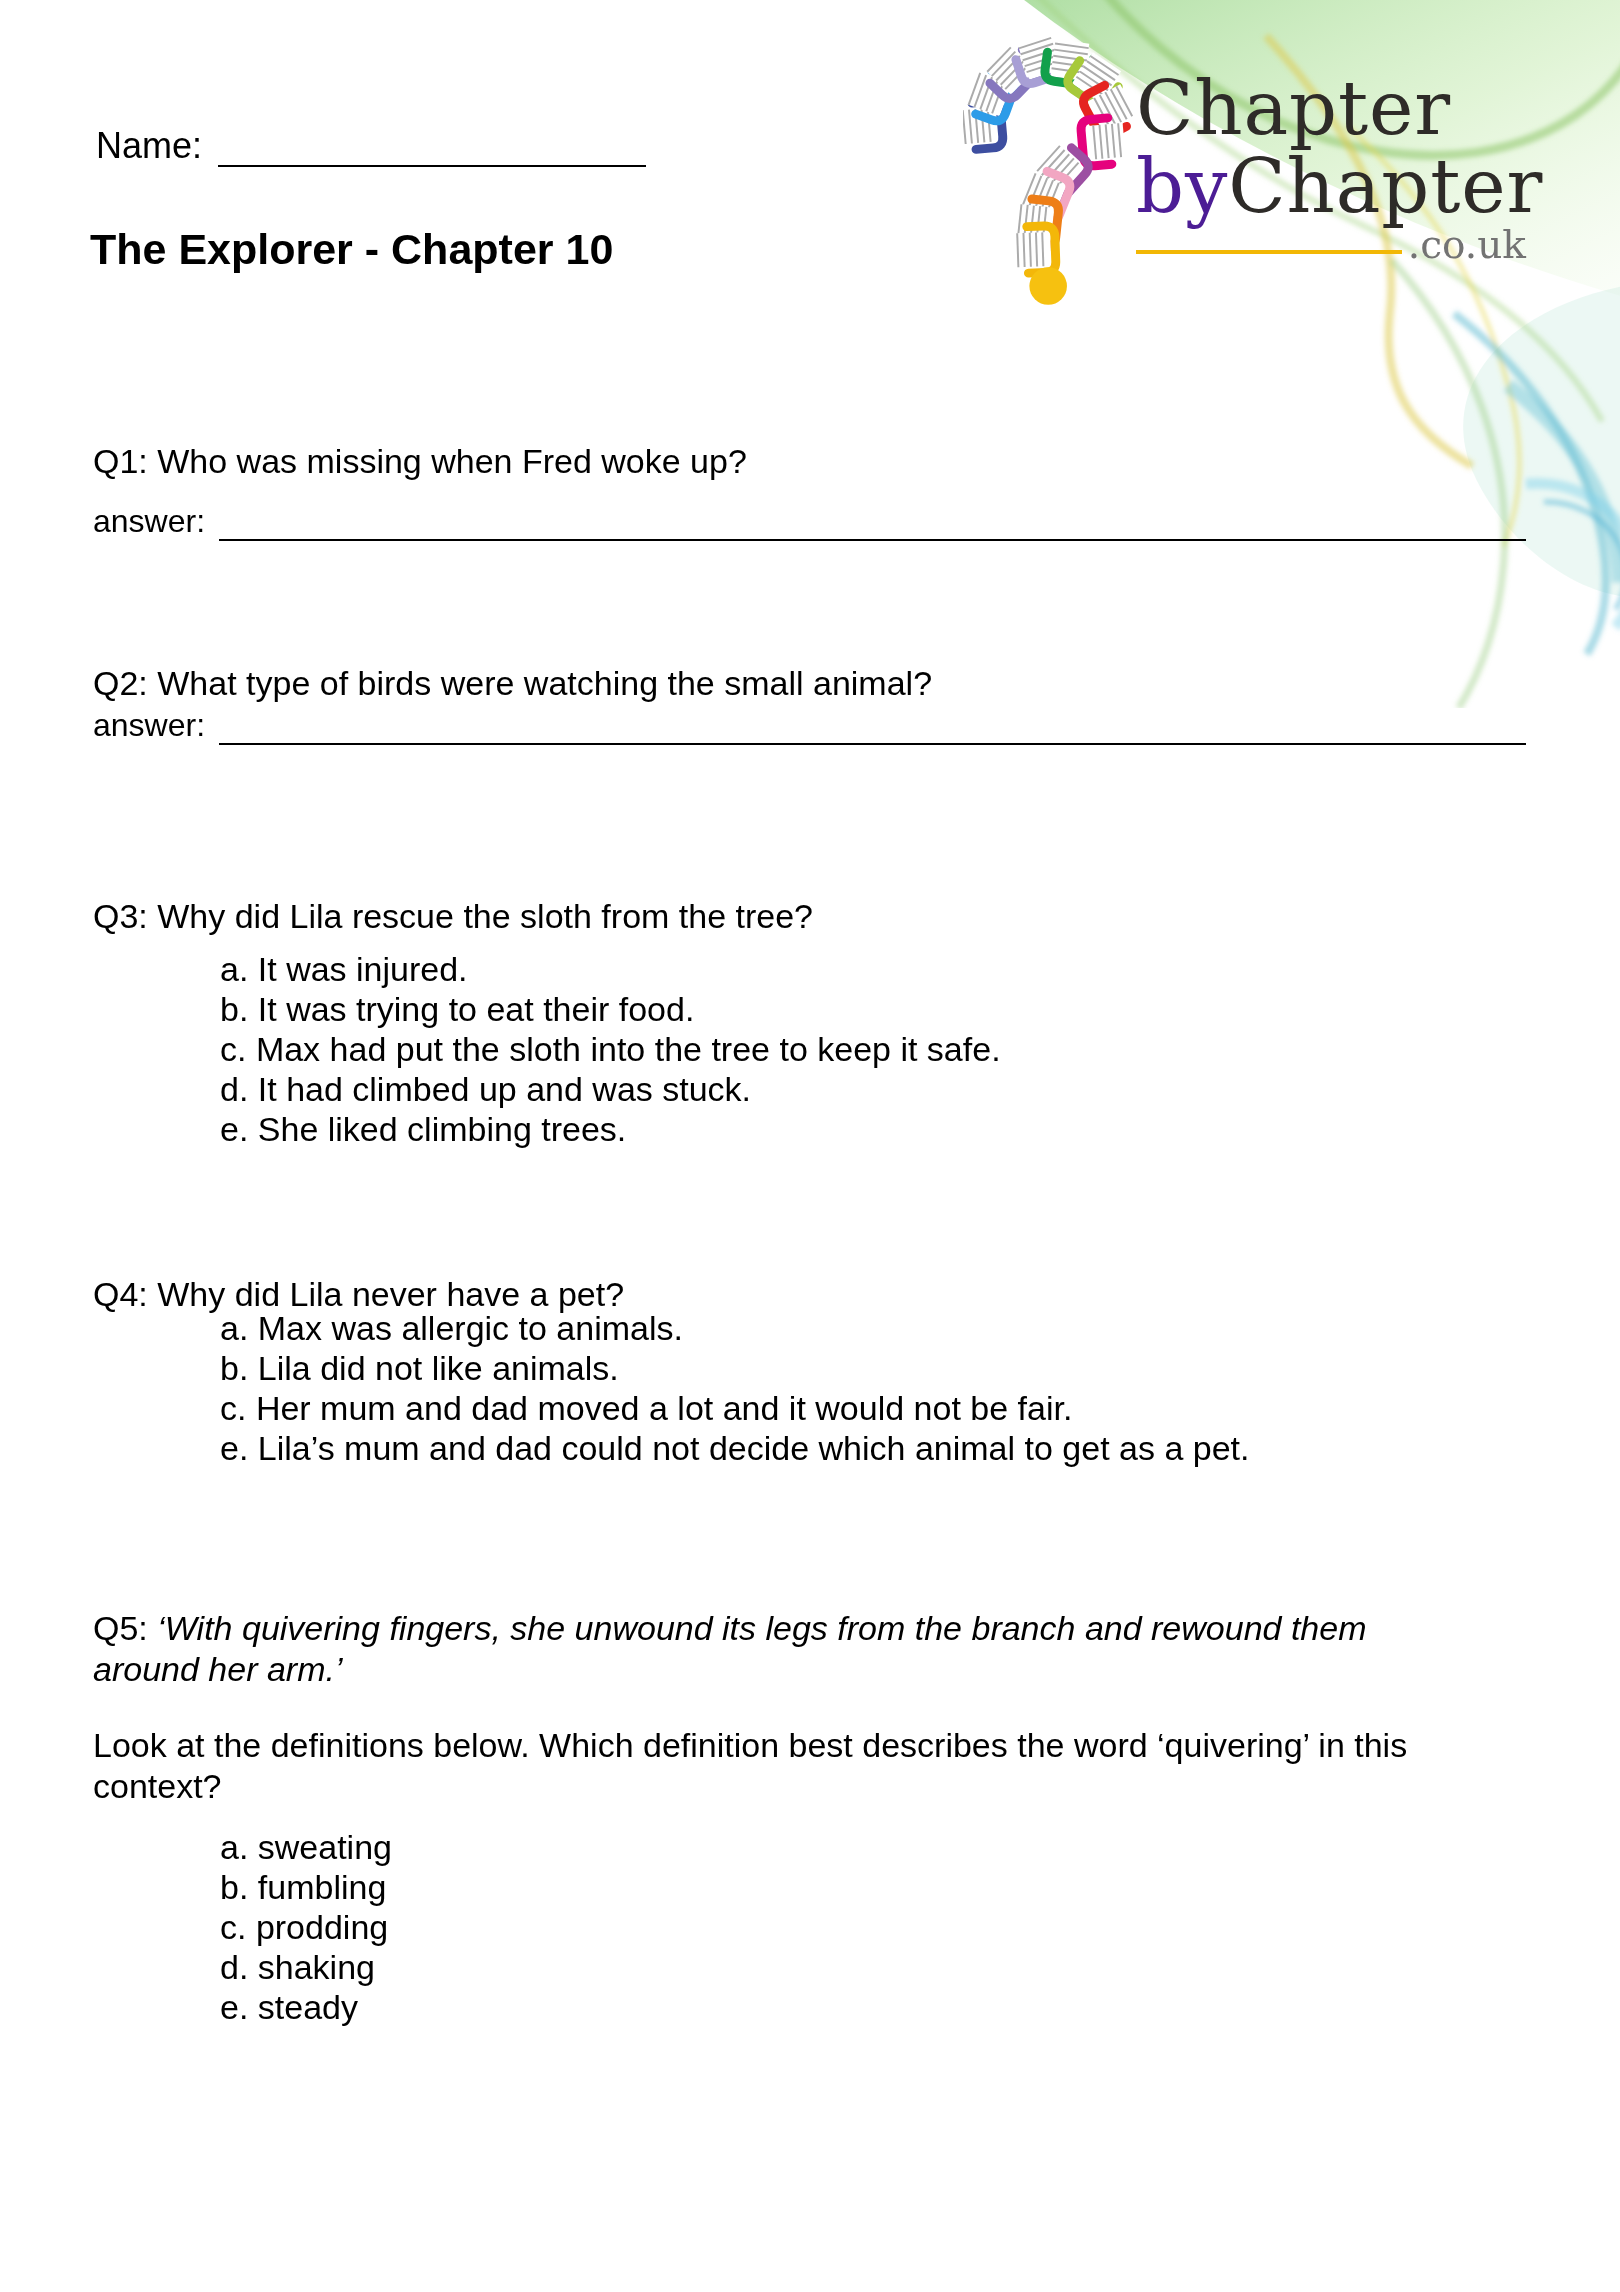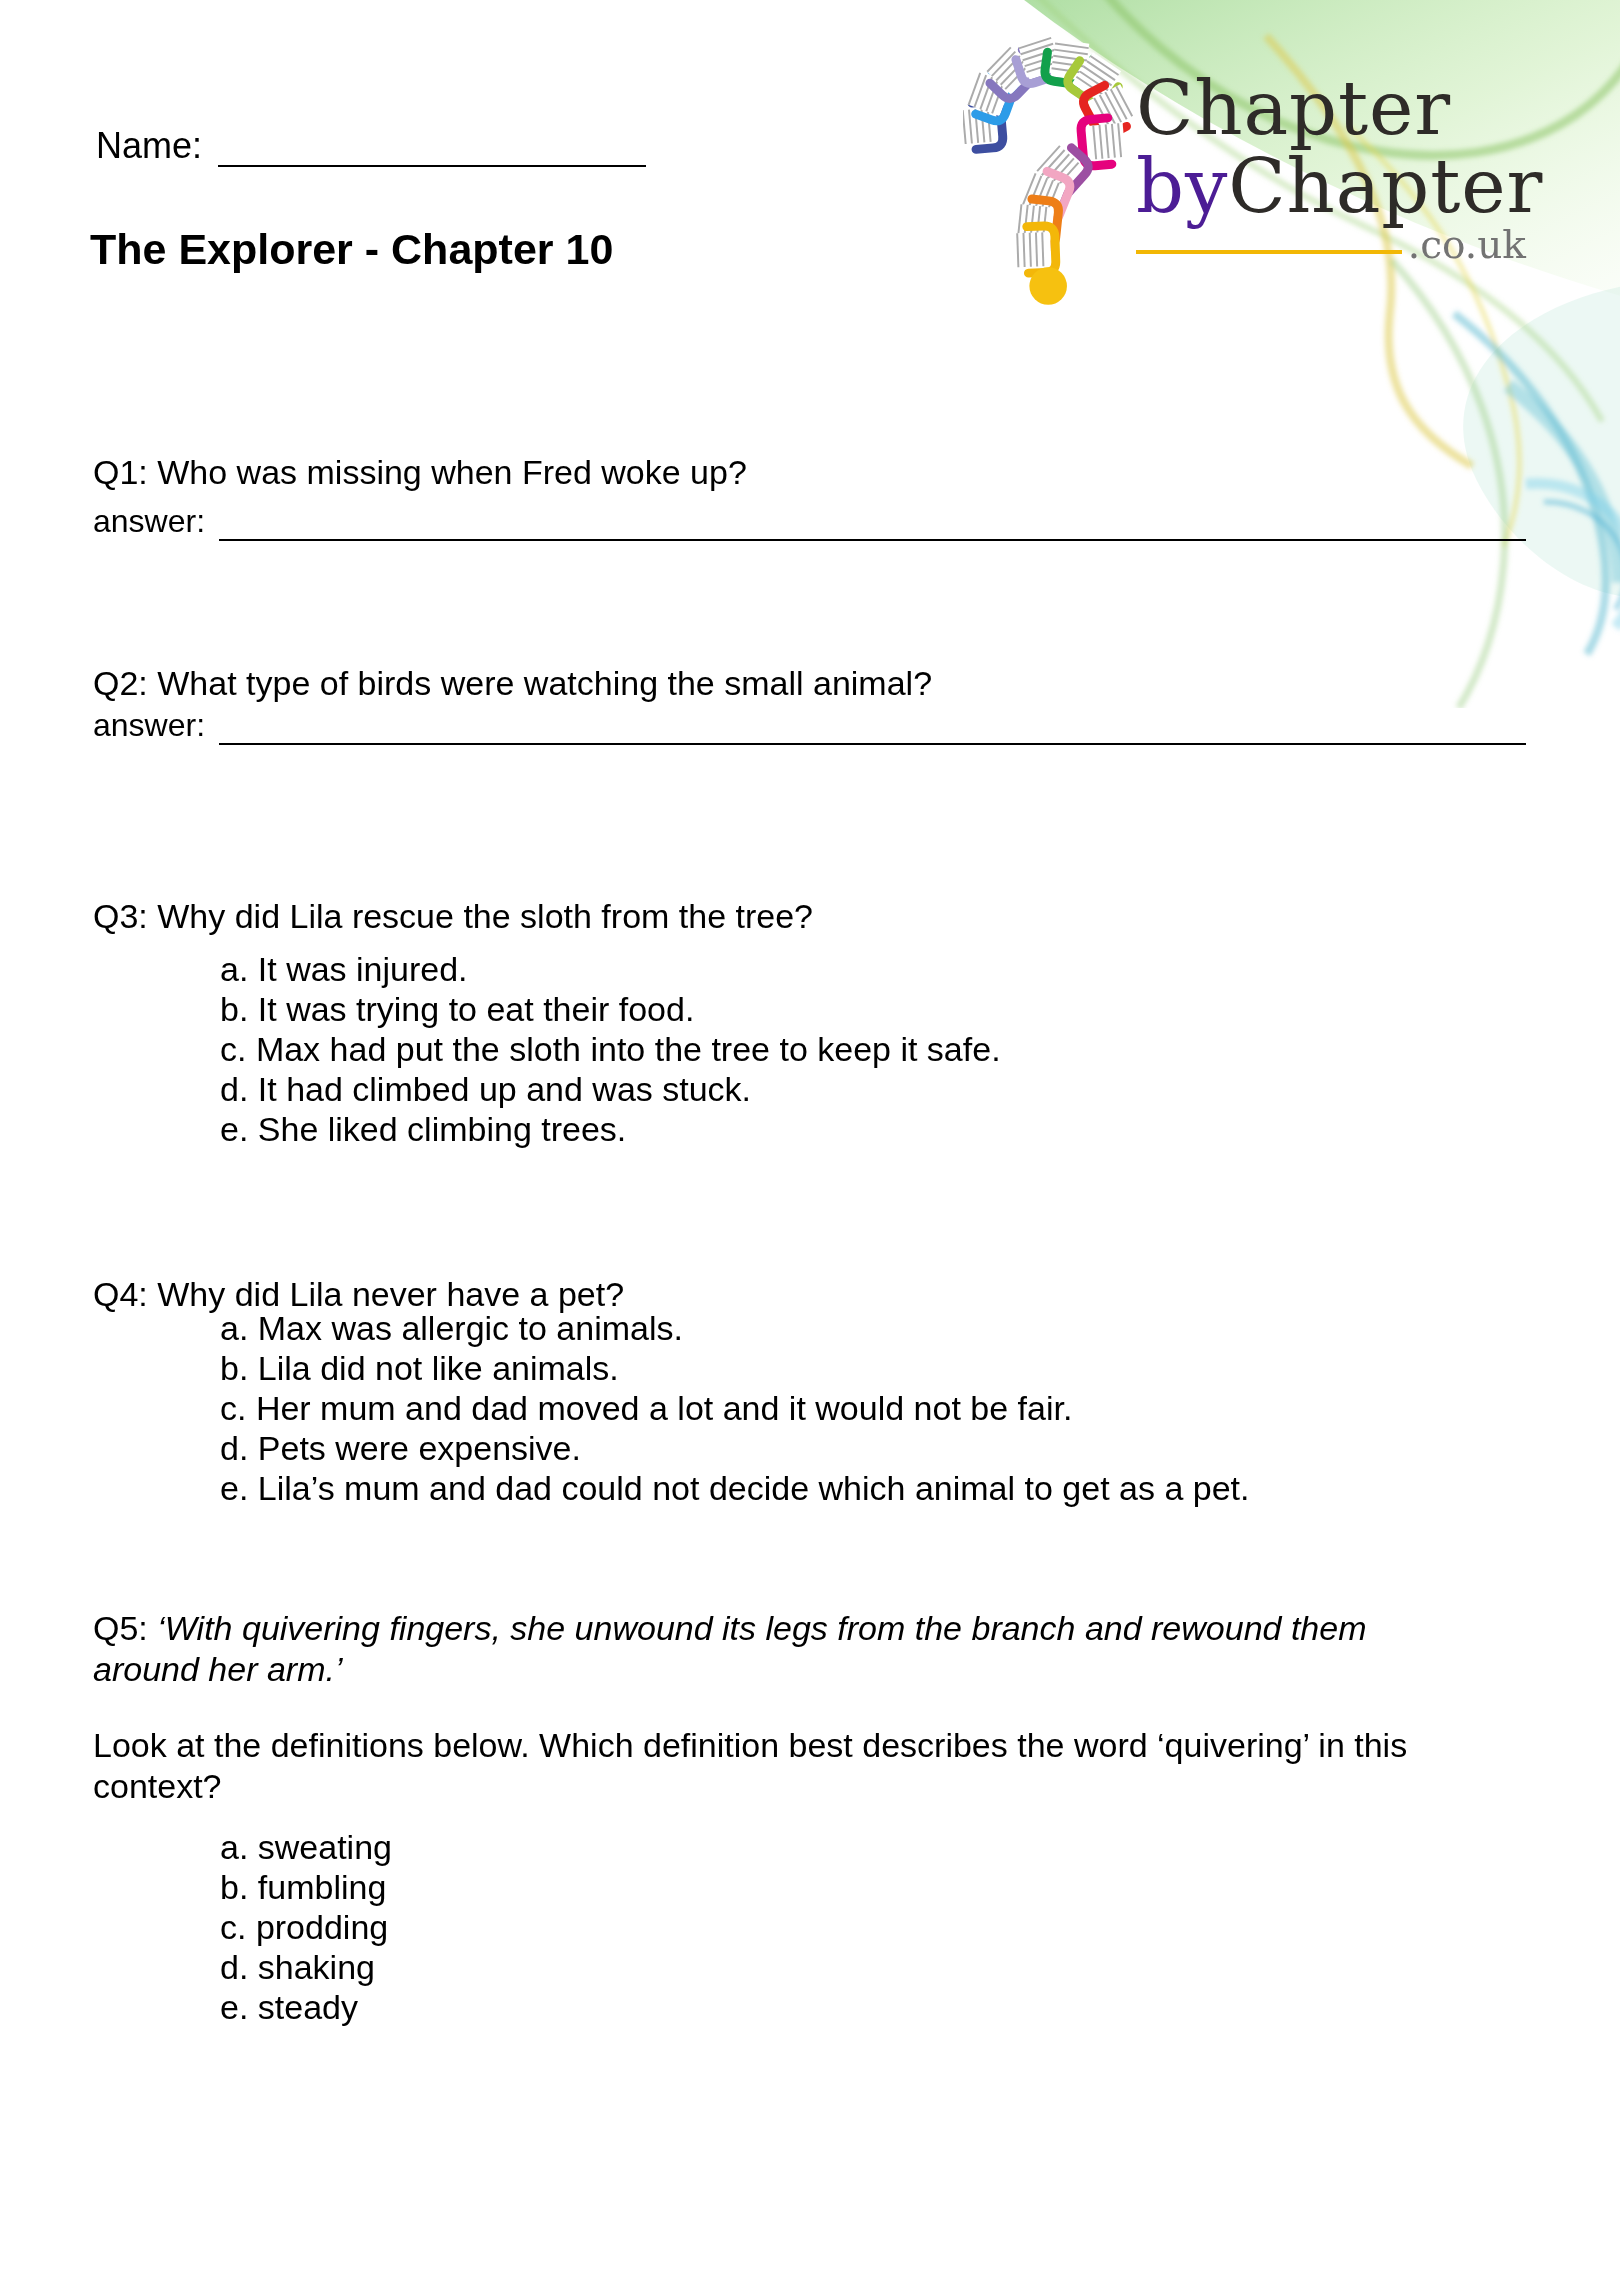--- a/index.html
+++ b/index.html
@@ -17,21 +17,21 @@
   .logo-by{color:#4c1d95;}
   .logo-underline-row{display:flex;align-items:flex-end;margin-top:0px;}
   .logo-rule{flex:1;height:4.5px;background:#F2B705;margin-bottom:9.9px;}
   .logo-couk{font-family:"DejaVu Serif",serif;font-size:39px;color:#737373;margin-left:5.4px;line-height:1;}
   
   .name-row{position:absolute;left:96px;top:124px;display:flex;align-items:flex-end;font-size:36px;line-height:43px;}
   .name-line{width:428px;border-bottom:2.7px solid #000;margin-left:16px;height:41px;}
   .doc-title{position:absolute;left:90px;top:210px;font-size:43px;font-weight:bold;line-height:1.1;margin-top:16px;}
   
   .q{position:absolute;left:93px;font-size:34px;line-height:41px;}
-  .q1{top:452px;} .q2{top:663px;} .q3{top:896px;} .q4{top:1252px;margin-top:22px;}
+  .q1{top:441px;} .q2{top:663px;} .q3{top:896px;} .q4{top:1252px;margin-top:22px;}
   .answer-row{position:absolute;left:93px;width:1433px;display:flex;align-items:flex-end;font-size:32px;line-height:39px;}
   .a1{top:498px;height:43px;} .a2{top:702px;height:43px;}
   .answer-line{flex:1;border-bottom:2.7px solid #000;margin-left:14.3px;align-self:stretch;}
   .opts{position:absolute;left:220px;font-size:34px;line-height:40px;list-style:none;margin:0;padding:0;}
   .q3opts{top:949px;} .q4opts{top:1308px;} .q5opts{top:1827px;}
   .q5para{position:absolute;left:93px;top:1608px;width:1370px;font-size:34px;line-height:41px;}
   .q5quote{font-style:italic;}
   .q5follow{position:absolute;left:93px;top:1725px;width:1370px;font-size:34px;line-height:41px;}
 </style>
 </head>
@@ -128,21 +128,20 @@
     <li>c. Max had put the sloth into the tree to keep it safe.</li>
     <li>d. It had climbed up and was stuck.</li>
     <li>e. She liked climbing trees.</li>
   </ul>
 
   <div class="q q4">Q4: Why did Lila never have a pet?</div>
   <ul class="opts q4opts">
     <li>a. Max was allergic to animals.</li>
     <li>b. Lila did not like animals.</li>
     <li>c. Her mum and dad moved a lot and it would not be fair.</li>
-    <li>d. Pets were expensive.</li>
     <li>e. Lila’s mum and dad could not decide which animal to get as a pet.</li>
   </ul>
 
   <div class="q5para">
     <span>Q5:</span>
     <span class="q5quote">‘With quivering fingers, she unwound its legs from the branch and rewound them around her arm.’</span>
   </div>
   <div class="q5follow">Look at the definitions below. Which definition best describes the word ‘quivering’ in this context?</div>
   <ul class="opts q5opts">
     <li>a. sweating</li>

